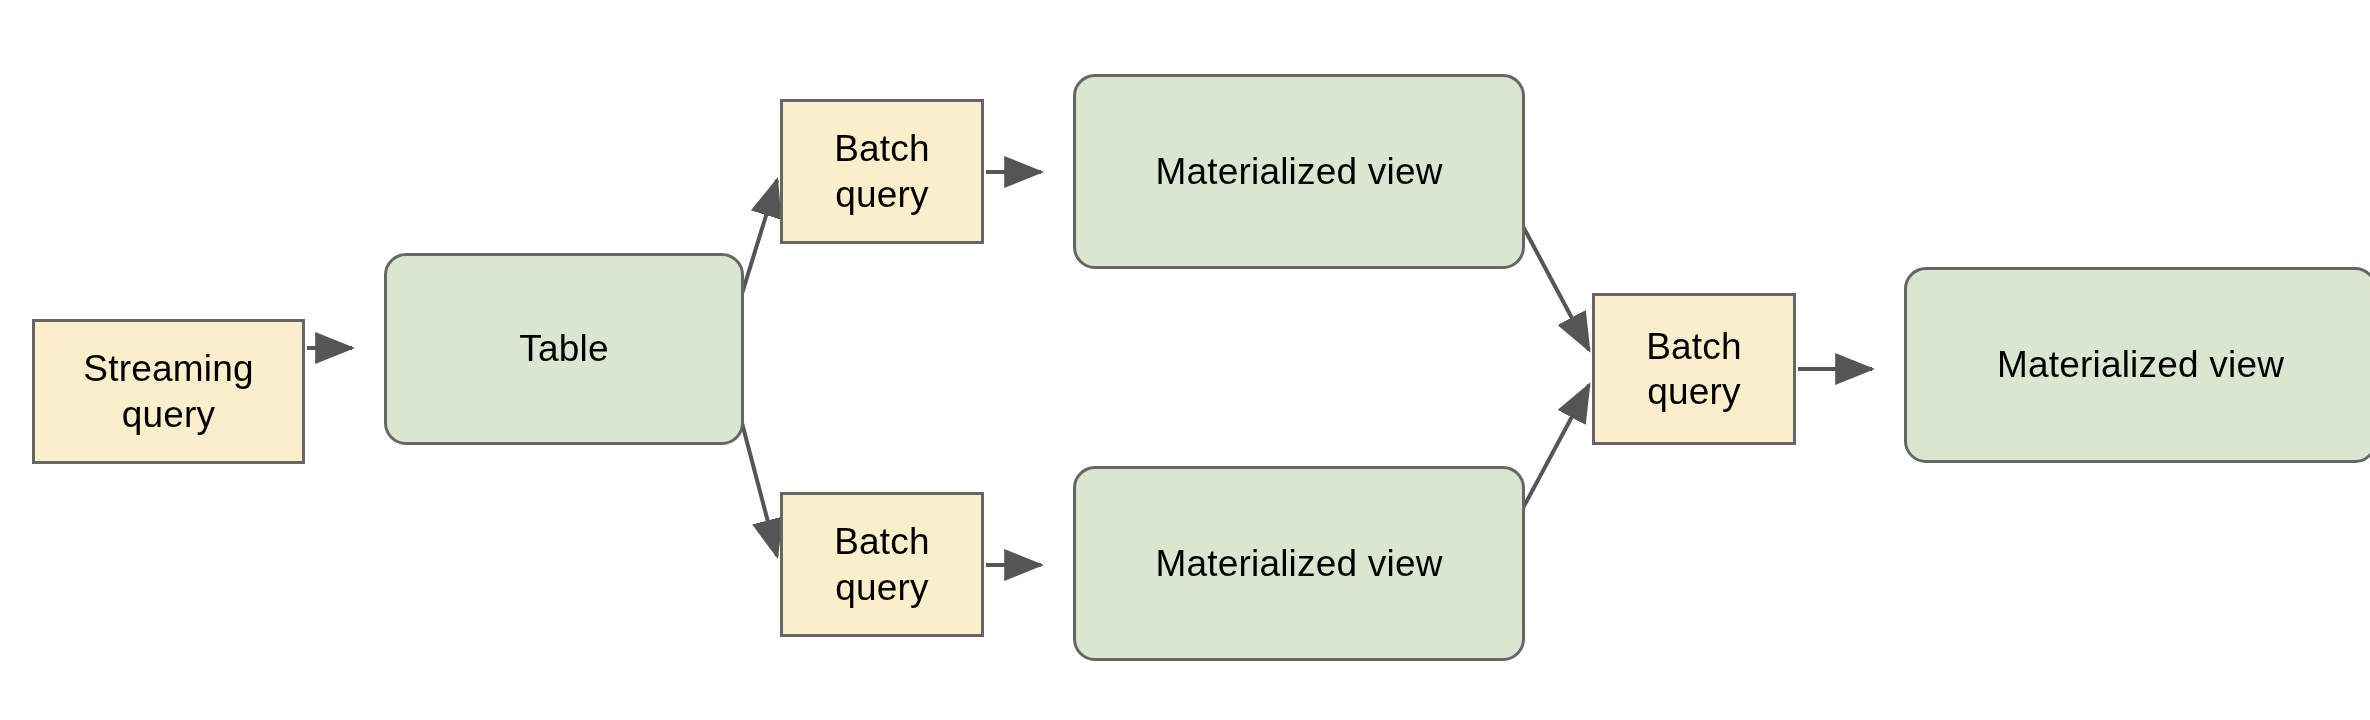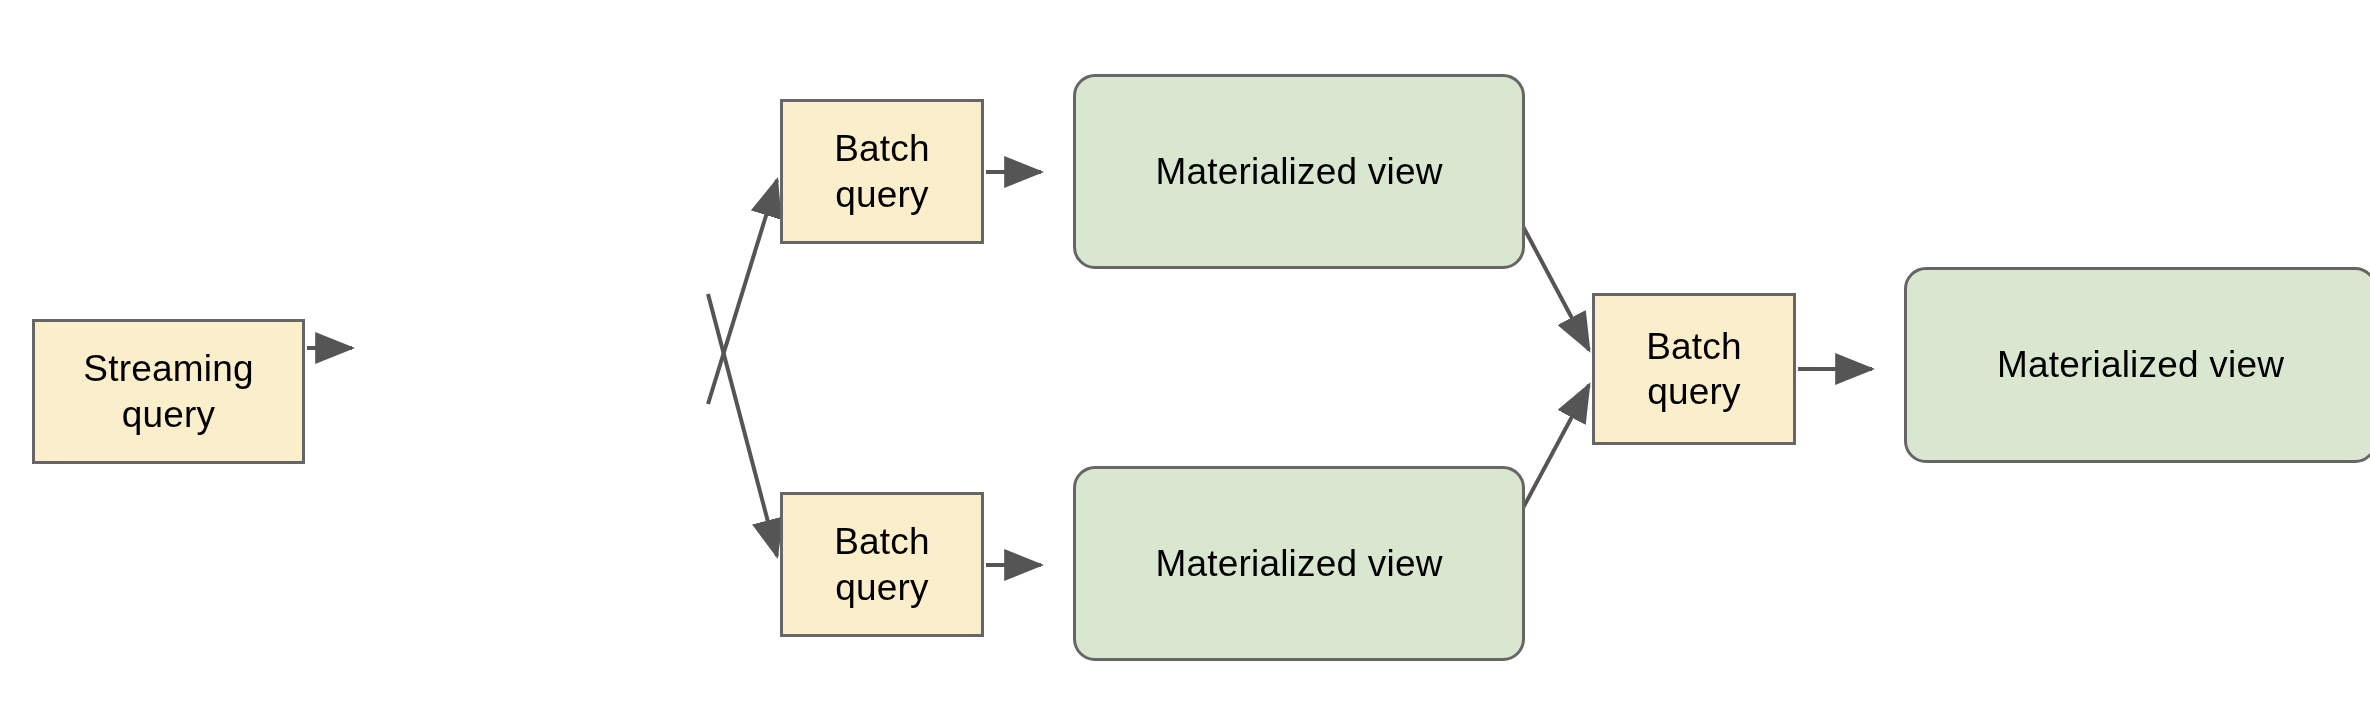--- a/index.html
+++ b/index.html
@@ -81,20 +81,23 @@
     <line x1="1494" y1="562" x2="1589" y2="385" stroke="#555555" stroke-width="4" marker-end="url(#arrowhead)"></line>
 
     <line x1="1798" y1="369" x2="1872" y2="369" stroke="#555555" stroke-width="4" marker-end="url(#arrowhead)"></line>
   </svg>
 
   <div class="node node-query" style="left:32px; top:275px; width:273px; height:145px;margin-top:44px;">
     <span class="node-label">Streaming
 query</span>
   </div>
 
+  <div class="node node-store" style="left:355px; top:253px; width:360px; height:192px;">
+    <span class="node-label">Table</span>
+  </div>
 
   <div class="node node-query" style="left:780px; top:99px; width:204px; height:145px;">
     <span class="node-label">Batch
 query</span>
   </div>
 
   <div class="node node-store" style="left:1044px; top:74px; width:452px; height:195px;">
     <span class="node-label">Materialized view</span>
   </div>
 

